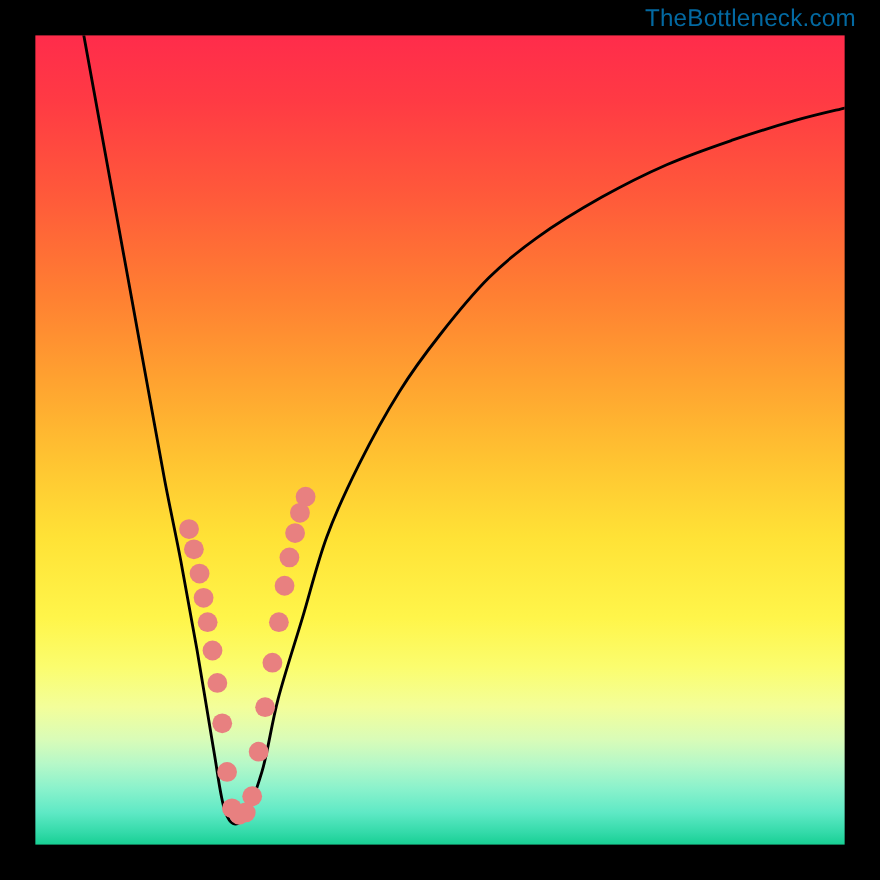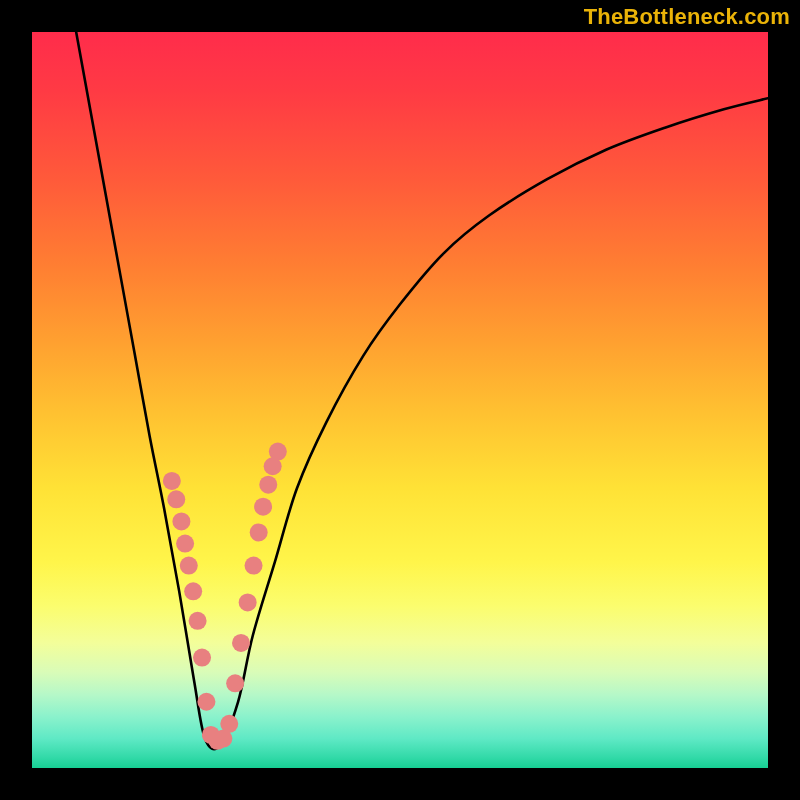--- a/index.html
+++ b/index.html
@@ -36,25 +36,25 @@
       #b6f8c8 90%,
       #8bf2cc 93%,
       #5fe9c5 96%,
       #33daa9 98.5%,
       #17cf93 100%
     );
   }
   .watermark {
     position: absolute;
     top: 4px;
-    right: 10px;
+    right: 22px;
     font-family: Arial, Helvetica, sans-serif;
     font-size: 22px;
-    font-weight: 700;
-    color: #eab308;
+    font-weight: 400;
+    color: #0369a1;
     letter-spacing: 0.2px;
     user-select: none;
   }
   svg.curve {
     position: absolute;
     inset: 0;
     width: 100%;
     height: 100%;
   }
 </style>

